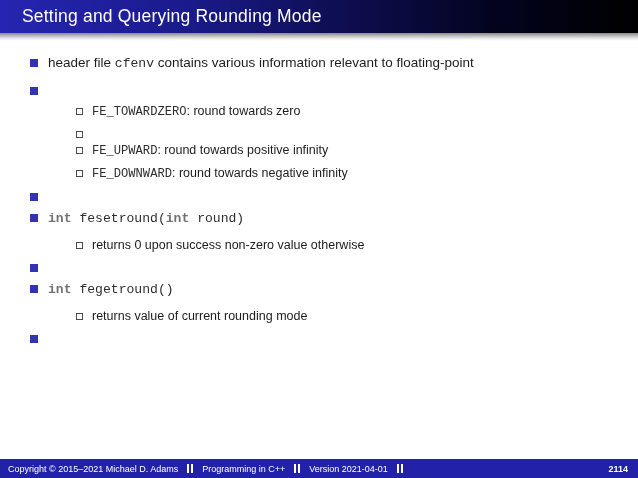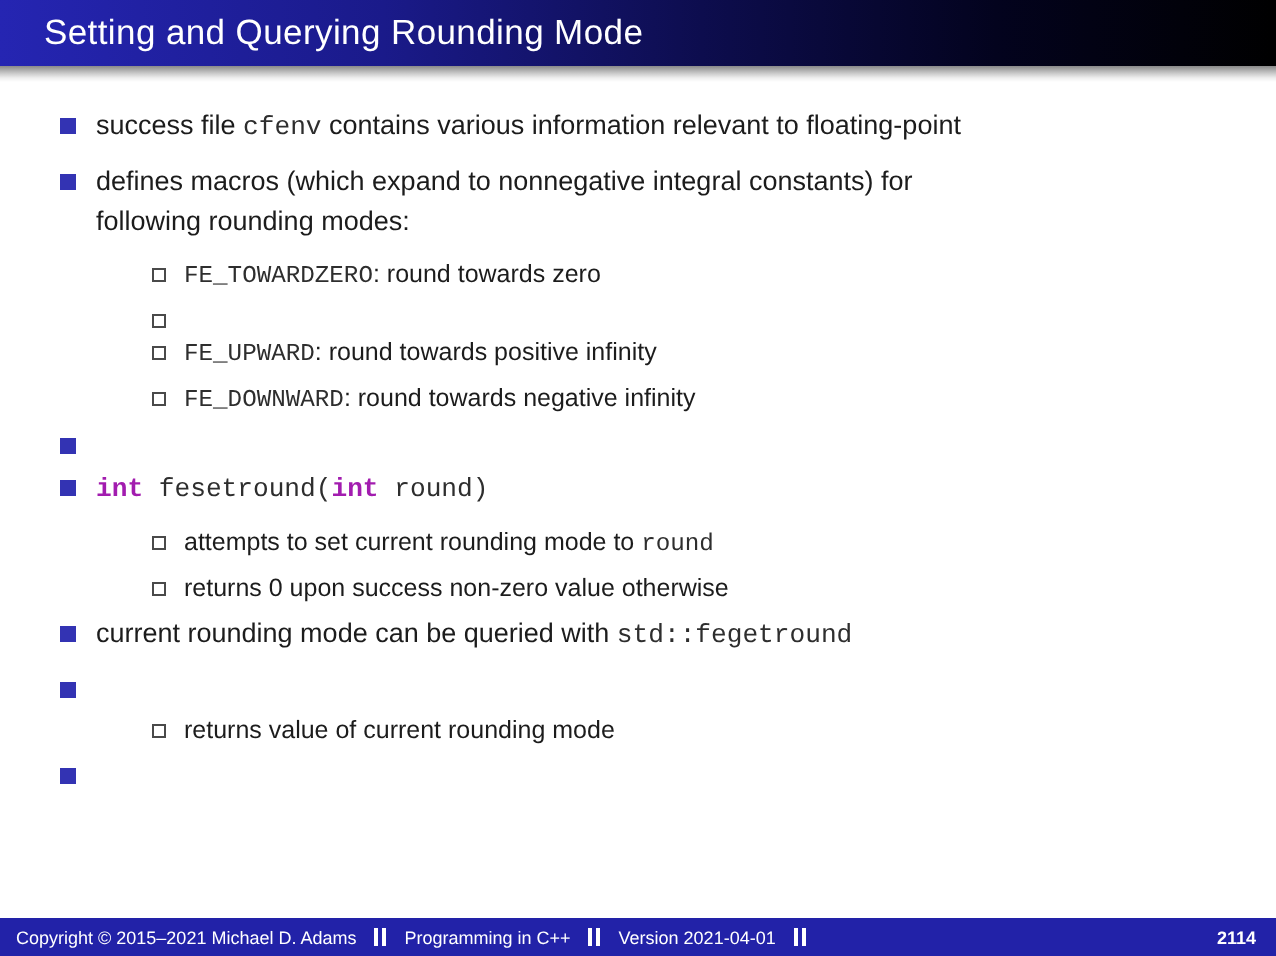--- a/index.html
+++ b/index.html
@@ -20,21 +20,21 @@
   .content { padding:12px 12px 0 30px; }
   .item { display:flex; margin-bottom:7px; }
   .item.l2 { margin-left:46px; margin-bottom:3px; }
   .marker { flex:none; }
   .marker.sq  { width:8px; height:8px; background:#3333b3; margin:6px 10px 0 0; }
   .marker.hsq { width:5px; height:5px; border:1px solid #4a4a4a; background:#ffffff; margin:6px 9px 0 0; }
   .l1 > .txt { font-size:13.5px; line-height:20px; color:#1c1c1c; }
   .l2 > .txt { font-size:12.5px; line-height:19px; color:#1c1c1c; }
   .seg-p  { }
   .seg-m  { font-family:"Liberation Mono", monospace; font-size:0.97em; color:#2e2e2e;margin-top:23px; }
-  .seg-mb { font-family:"Liberation Mono", monospace; font-size:0.97em; font-weight:bold; color:#a21caf; }
+  .seg-mb { font-family:"Liberation Mono", monospace; font-size:0.97em; font-weight:bold; color:#737373; }
   .footer {
     position:absolute; left:0; right:0; bottom:0; height:19px;
     background:#2222a8; color:#ffffff; display:flex; align-items:center;
     font-size:9px; padding:0 10px 0 8px; gap:9px;
   }
   .sep-icon {
     width:2px; height:9px; display:inline-block;
     border-left:2px solid #ffffff; border-right:2px solid #ffffff;
   }
   .footer .spacer { flex:1; }
@@ -47,29 +47,25 @@
 
   <div class="titlebar">
     <span>Setting and Querying Rounding Mode</span>
   </div>
   <div class="title-shadow"></div>
 
   <div class="content" id="content">
       <div class="item l1">
         <span class="marker sq"></span>
         <div class="txt">
-          <div class="line"><span class="seg-p">success file </span><span class="seg-m">cfenv</span><span class="seg-p"> contains various information relevant to floating-point</span></div>
+          <div class="line"><span class="seg-p">header file </span><span class="seg-m">cfenv</span><span class="seg-p"> contains various information relevant to floating-point</span></div>
         </div>
       </div>
       <div class="item l1">
         <span class="marker sq"></span>
-        <div class="txt">
-          <div class="line"><span class="seg-p">defines macros (which expand to nonnegative integral constants) for</span></div>
-          <div class="line"><span class="seg-p">following rounding modes:</span></div>
-        </div>
       </div>
       <div class="item l2">
         <span class="marker hsq"></span>
         <div class="txt">
           <div class="line"><span class="seg-m">FE_TOWARDZERO</span><span class="seg-p">: round towards zero</span></div>
         </div>
       </div>
       <div class="item l2">
         <span class="marker hsq"></span>
       </div>
@@ -90,37 +86,31 @@
       </div>
       <div class="item l1">
         <span class="marker sq"></span>
         <div class="txt">
           <div class="line"><span class="seg-mb">int</span><span class="seg-m"> fesetround(</span><span class="seg-mb">int</span><span class="seg-m"> round)</span></div>
         </div>
       </div>
       <div class="item l2">
         <span class="marker hsq"></span>
         <div class="txt">
-          <div class="line"><span class="seg-p">attempts to set current rounding mode to </span><span class="seg-m">round</span></div>
-        </div>
-      </div>
-      <div class="item l2">
-        <span class="marker hsq"></span>
-        <div class="txt">
           <div class="line"><span class="seg-p">returns 0 upon success non-zero value otherwise</span></div>
         </div>
       </div>
       <div class="item l1">
         <span class="marker sq"></span>
-        <div class="txt">
-          <div class="line"><span class="seg-p">current rounding mode can be queried with </span><span class="seg-m">std::fegetround</span></div>
-        </div>
       </div>
       <div class="item l1">
         <span class="marker sq"></span>
+        <div class="txt">
+          <div class="line"><span class="seg-mb">int</span><span class="seg-m"> fegetround()</span></div>
+        </div>
       </div>
       <div class="item l2">
         <span class="marker hsq"></span>
         <div class="txt">
           <div class="line"><span class="seg-p">returns value of current rounding mode</span></div>
         </div>
       </div>
       <div class="item l1">
         <span class="marker sq"></span>
       </div>

